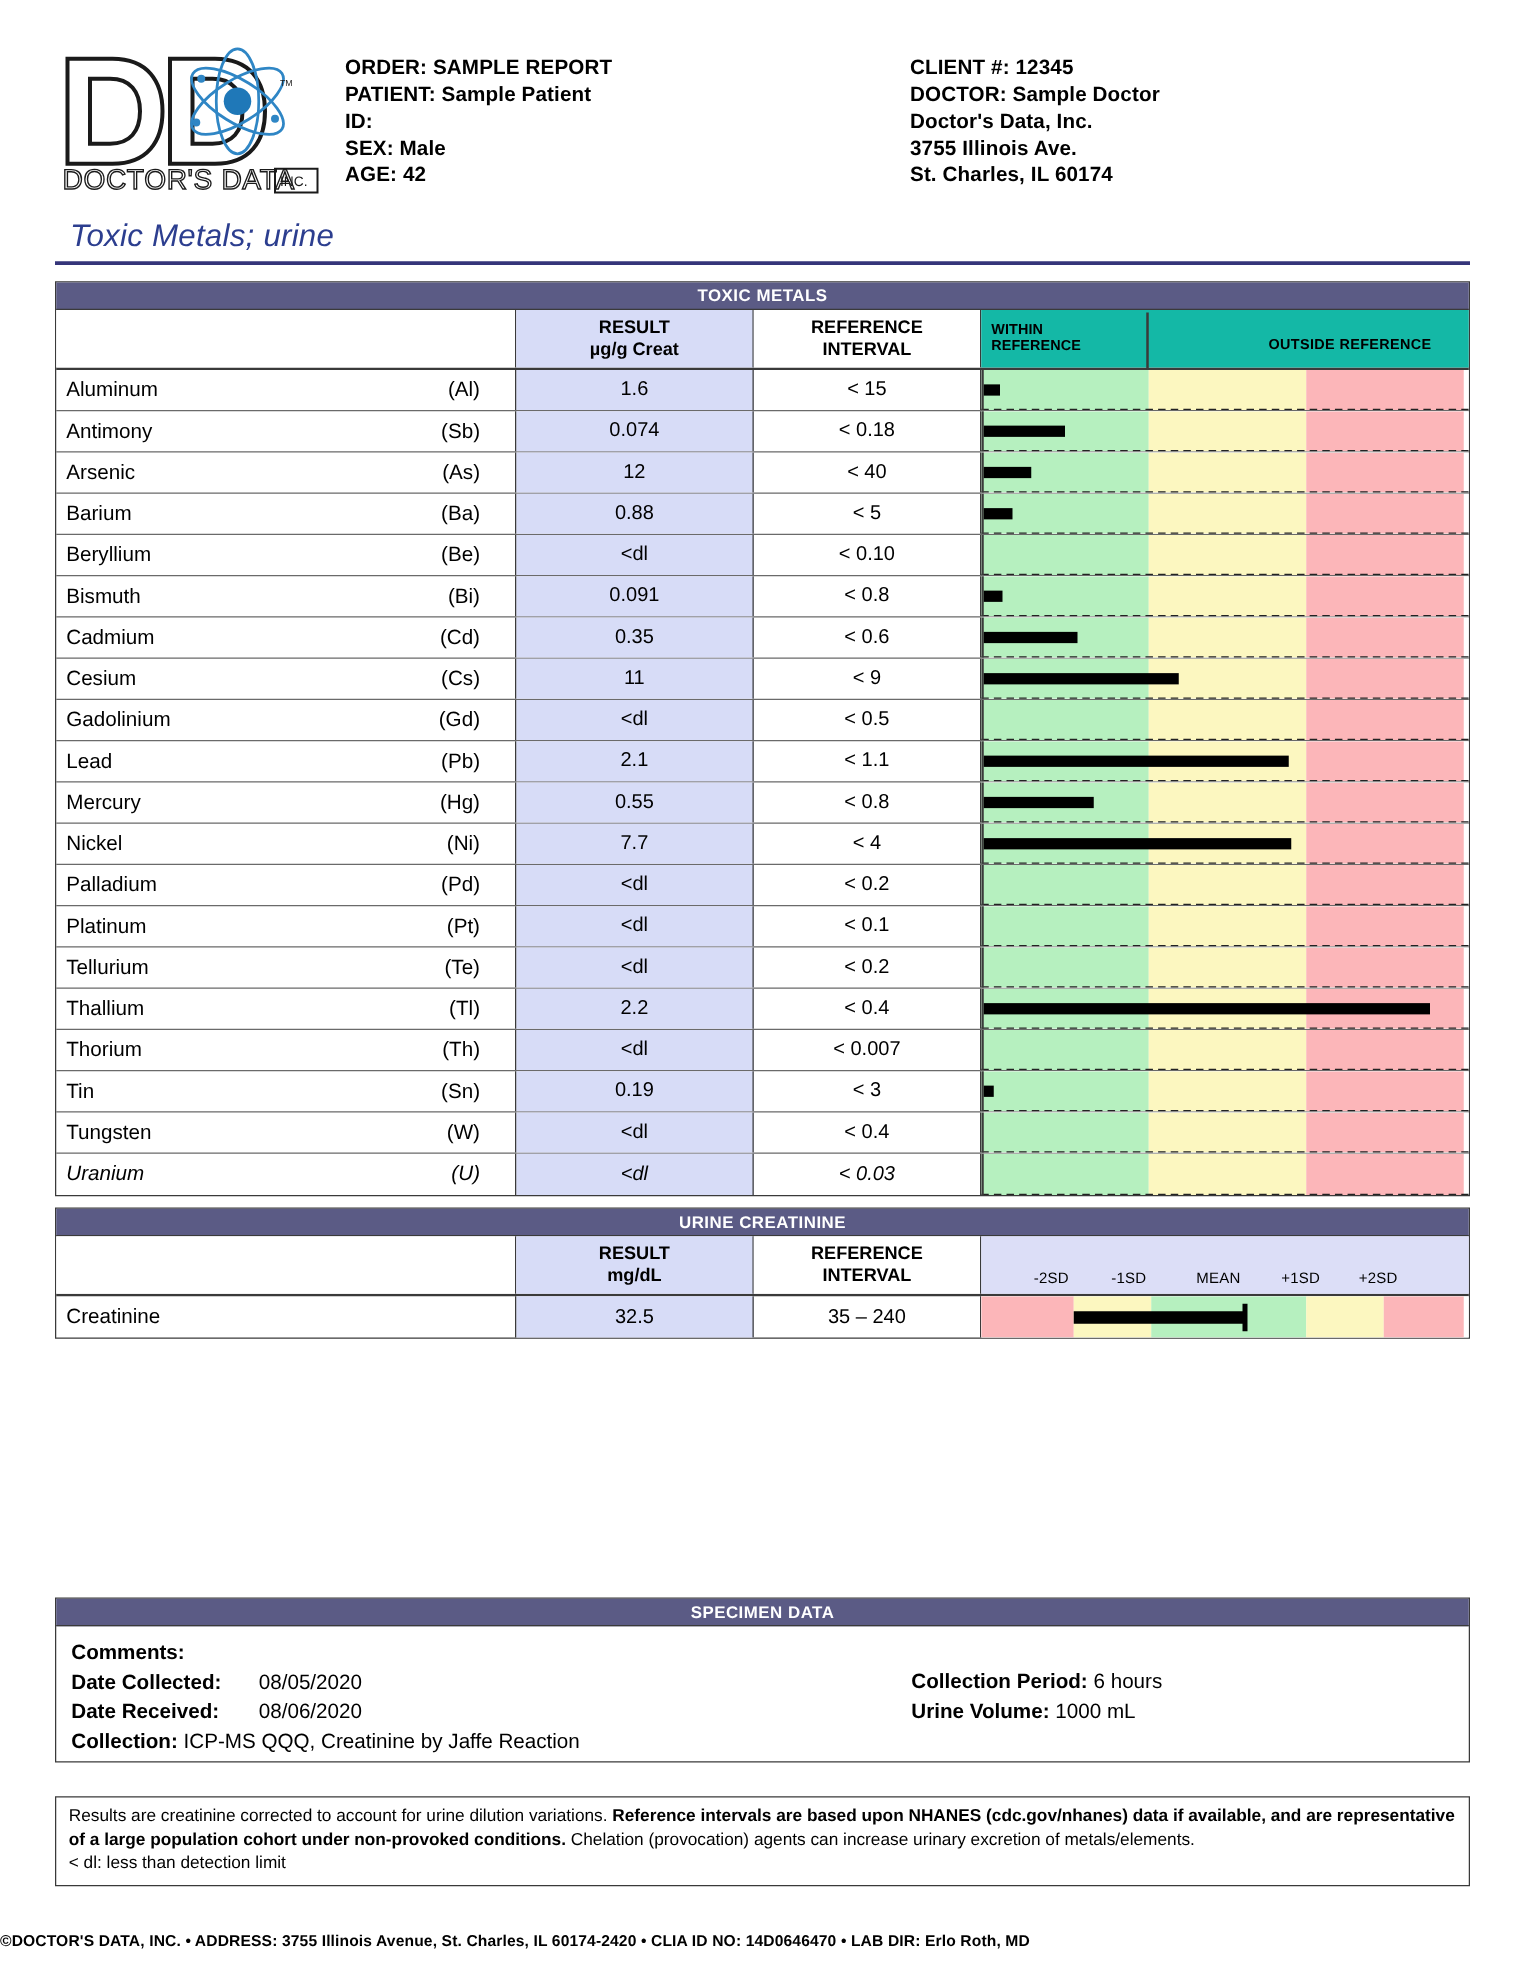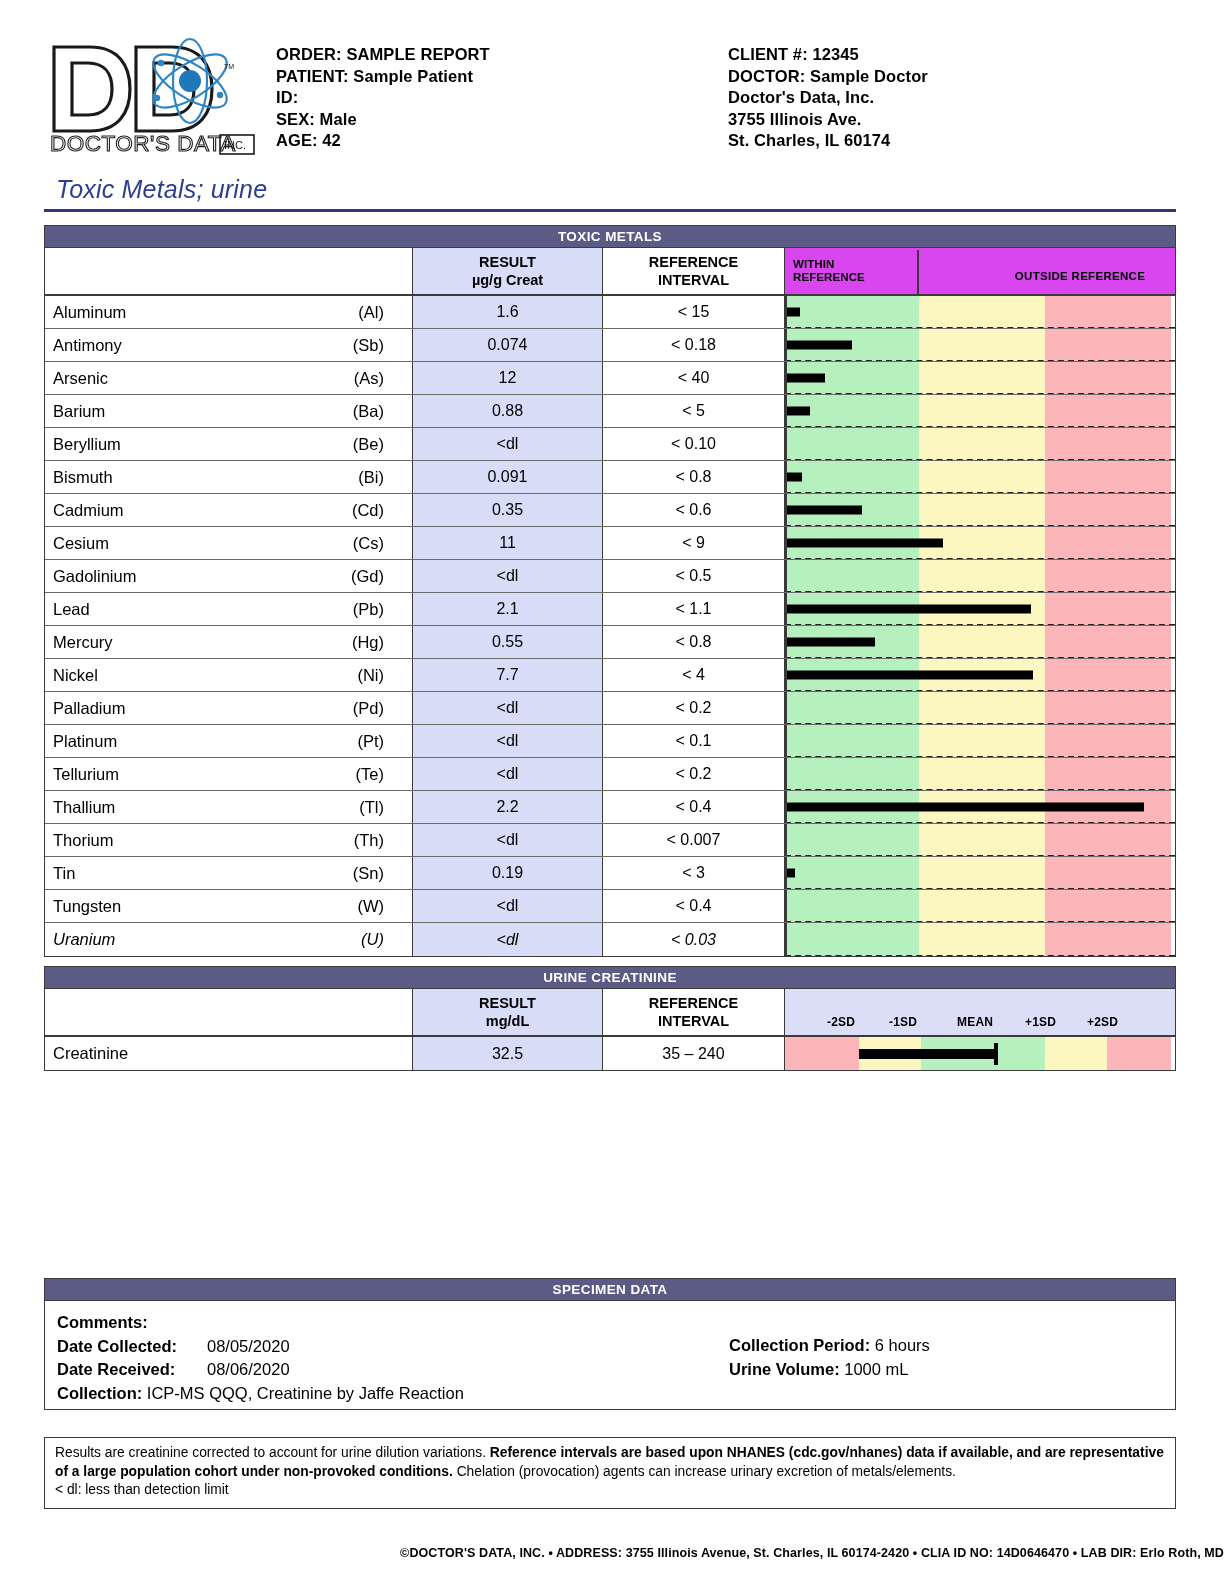--- a/index.html
+++ b/index.html
@@ -47,21 +47,21 @@
     border-bottom:1px solid #3a3a3a;
   }
   .colhdr { display:flex; height:48px; border-bottom:2px solid #3a3a3a; }
   .c-name  { width:368px; background:#fff; border-right:1px solid #3a3a3a; }
   .c-res   { width:190px; background:#d7dcf7; border-right:1px solid #3a3a3a;
              display:flex; flex-direction:column; align-items:center; justify-content:center;
              font-size:14.5px; font-weight:bold; line-height:18px; }
   .c-ref   { width:182px; background:#fff; border-right:1px solid #3a3a3a;
              display:flex; flex-direction:column; align-items:center; justify-content:center;
              font-size:14.5px; font-weight:bold; line-height:18px; }
-  .c-graph { flex:1; background:#d946ef; position:relative; }
+  .c-graph { flex:1; background:#14b8a6; position:relative; }
 
   .gh-within {
     position:absolute; left:8px; top:10px; width:120px;
     font-size:11.5px; font-weight:bold; line-height:12.5px; letter-spacing:0.1px;
   }
   .gh-outside {
     position:absolute; left:140px; right:0px; top:22px;
     text-align:center; font-size:11.5px; font-weight:bold; letter-spacing:0.3px;
     padding-left:60px;
   }
@@ -92,21 +92,21 @@
   .z-yellow { left:134px; width:126px; background:#fcf7c0; }
   .z-pink   { left:260px; width:126px; background:#fcb6b9; }
   .axis { position:absolute; left:0px; top:-1px; bottom:-1px; width:2px; background:#3a3a3a; }
   .dash { position:absolute; left:0; right:0; bottom:-1px; height:0;
           border-bottom:2px dashed #222; }
   .bar { position:absolute; left:2px; top:50%; transform:translateY(-50%);
          height:9px; background:#000; }
 
   
   .cr-graphhdr { flex:1; background:#dcdef7; position:relative; }
-  .cr-sd { position:absolute; top:26px; font-size:12px; font-weight:bold; letter-spacing:0.2px; }
+  .cr-sd { position:absolute; top:26px; font-size:12px; font-weight:normal; letter-spacing:0.2px; }
 
   .cr-z { position:absolute; top:0; bottom:0; }
   .crz1 { left:0px;   width:74px;  background:#fcb6b9; }
   .crz2 { left:74px;  width:62px;  background:#fcf7c0; }
   .crz3 { left:136px; width:124px; background:#b6f0bf; }
   .crz4 { left:260px; width:62px;  background:#fcf7c0; }
   .crz5 { left:322px; width:64px;  background:#fcb6b9; }
   .cr-bar { position:absolute; height:10px; top:50%; transform:translateY(-50%); background:#000; }
   .cr-tick { position:absolute; width:4px; height:22px; top:50%; transform:translateY(-50%); background:#000; }
 
@@ -117,21 +117,21 @@
   .spec-left div, .spec-right div { white-space:nowrap; }
   .b { font-weight:bold; }
   .dlabel { display:inline-block; width:150px; font-weight:bold; }
 
   
   .notes {
     position:absolute; left:44px; width:1132px; border:1px solid #3a3a3a;
     font-size:13.8px; line-height:18.5px; padding:6px 10px 8px 10px;
   }
   .copyright {
-    position:absolute; left:0; width:1224px; text-align:right;
+    position:absolute; left:0; width:1224px; text-align:left;
     font-size:12.5px; font-weight:bold; letter-spacing:0.1px;
   }
 </style>
 </head>
 <body>
 
 <div class="page">
 
   <div class="header">
 

